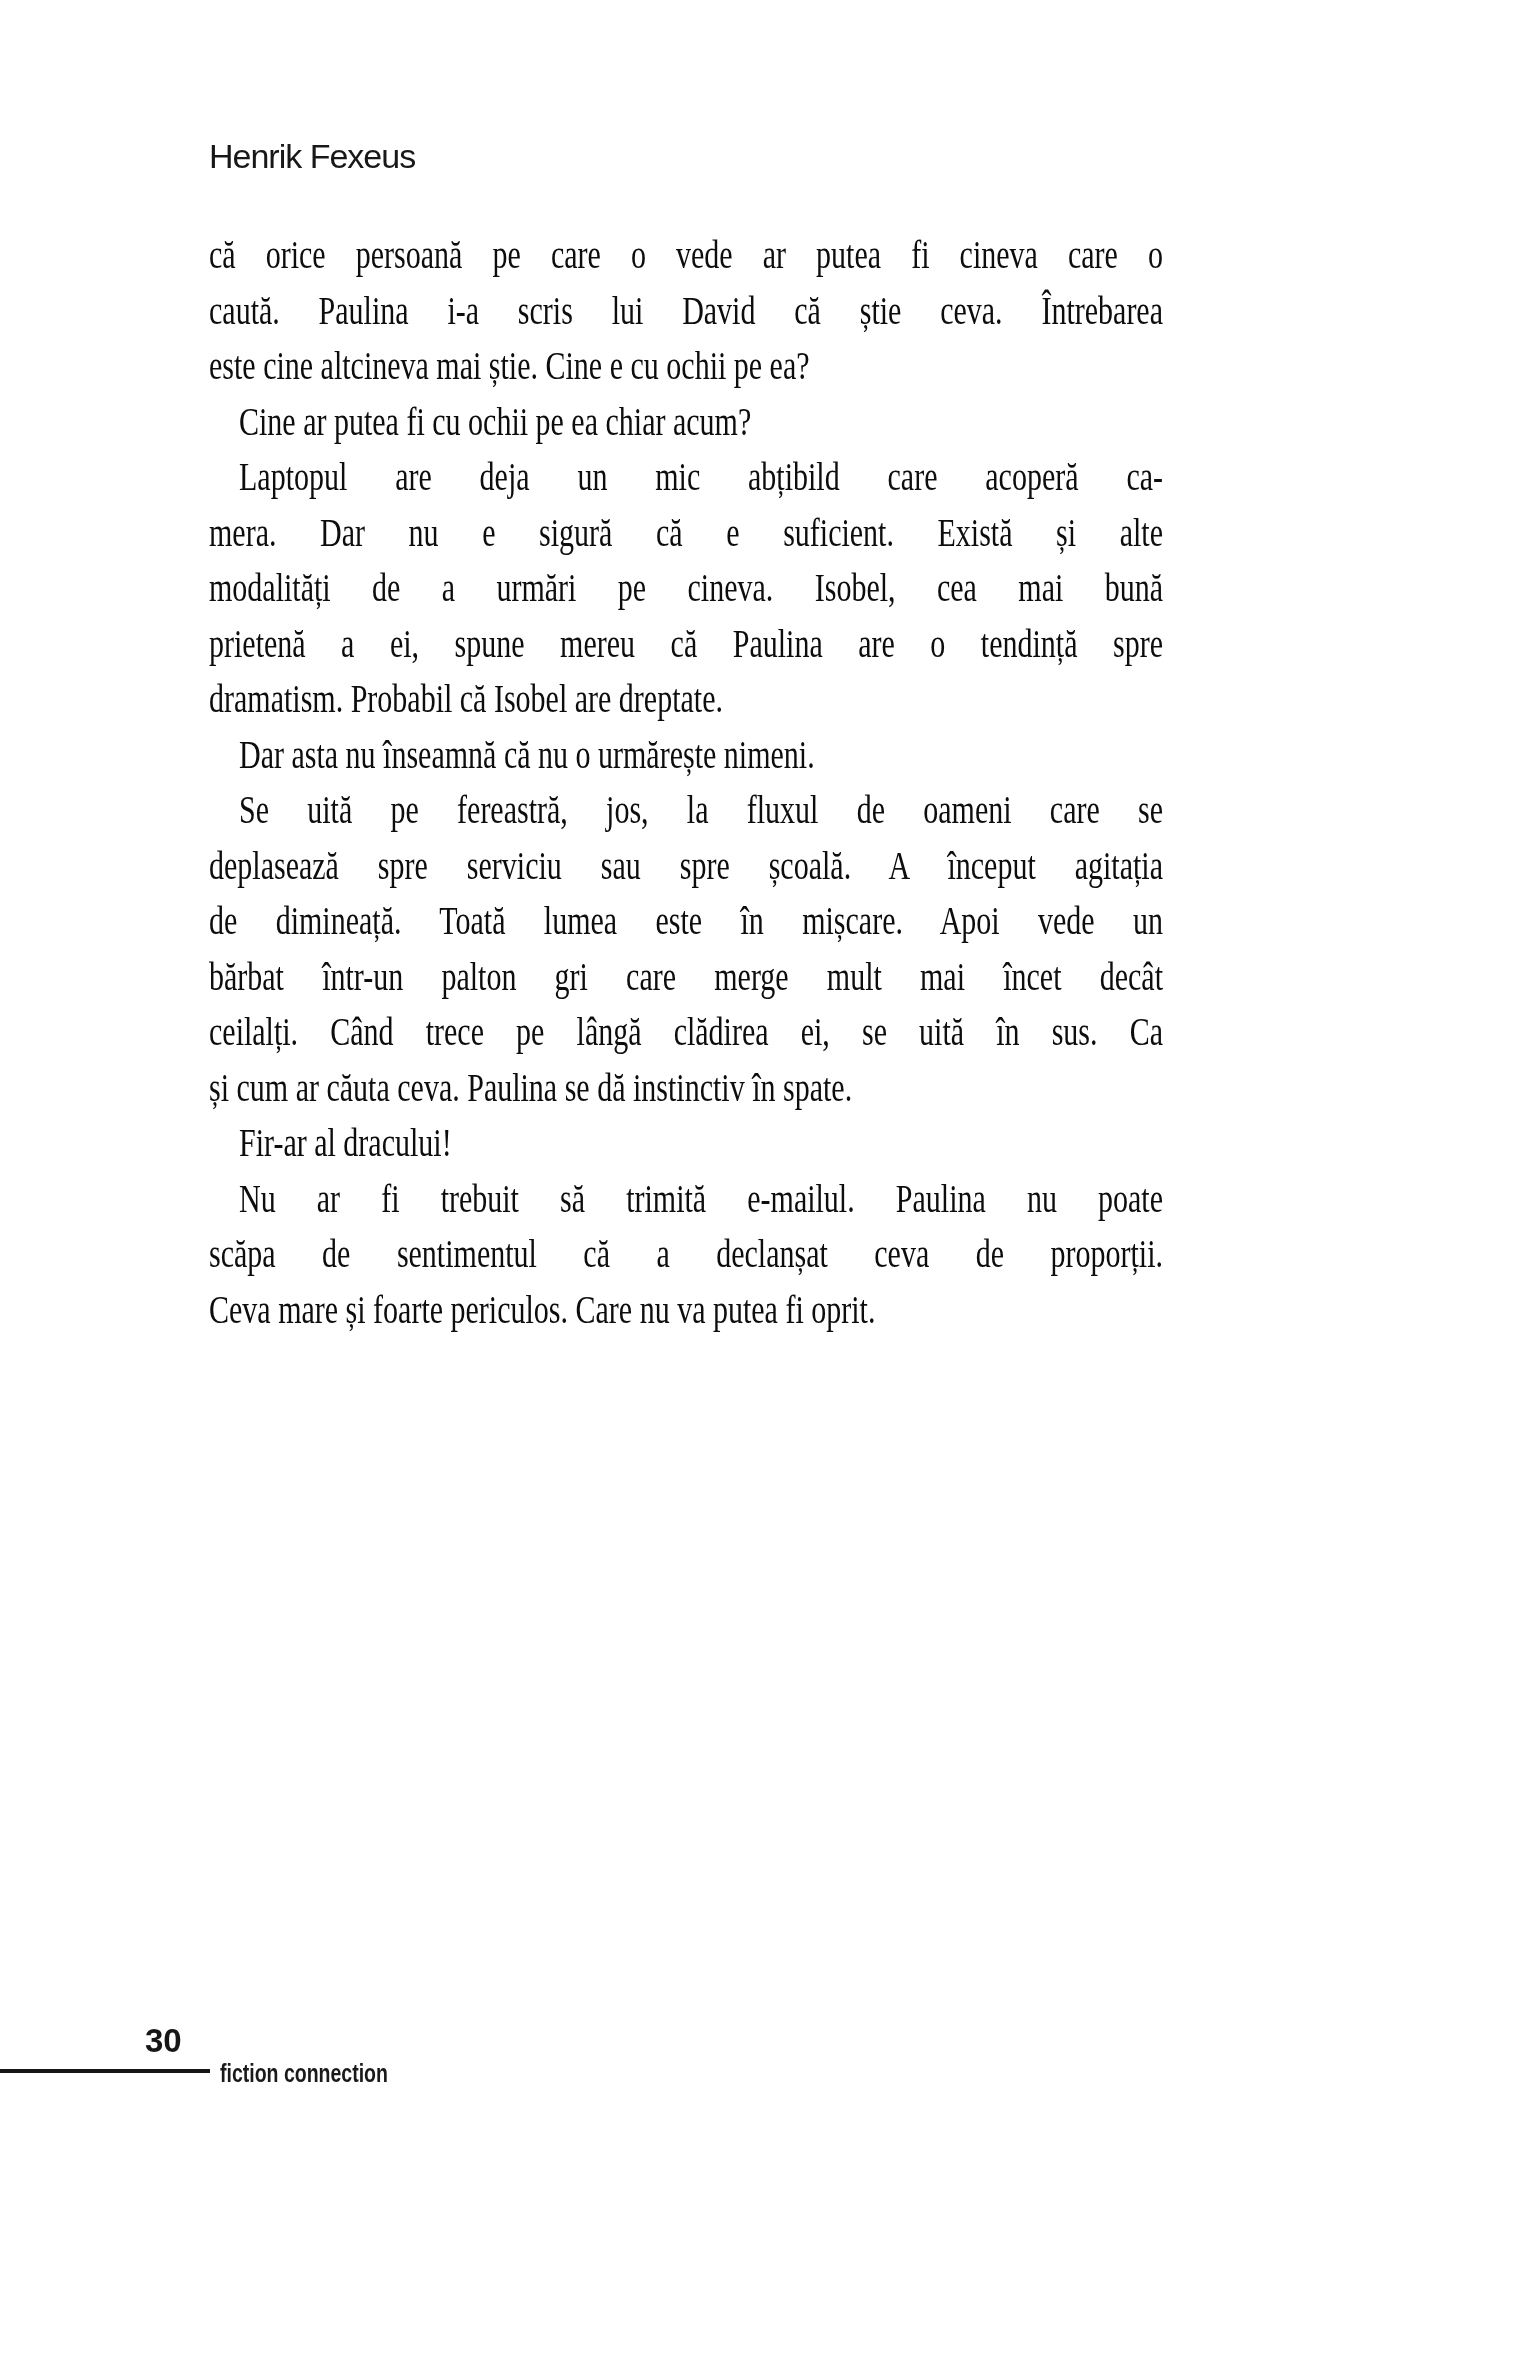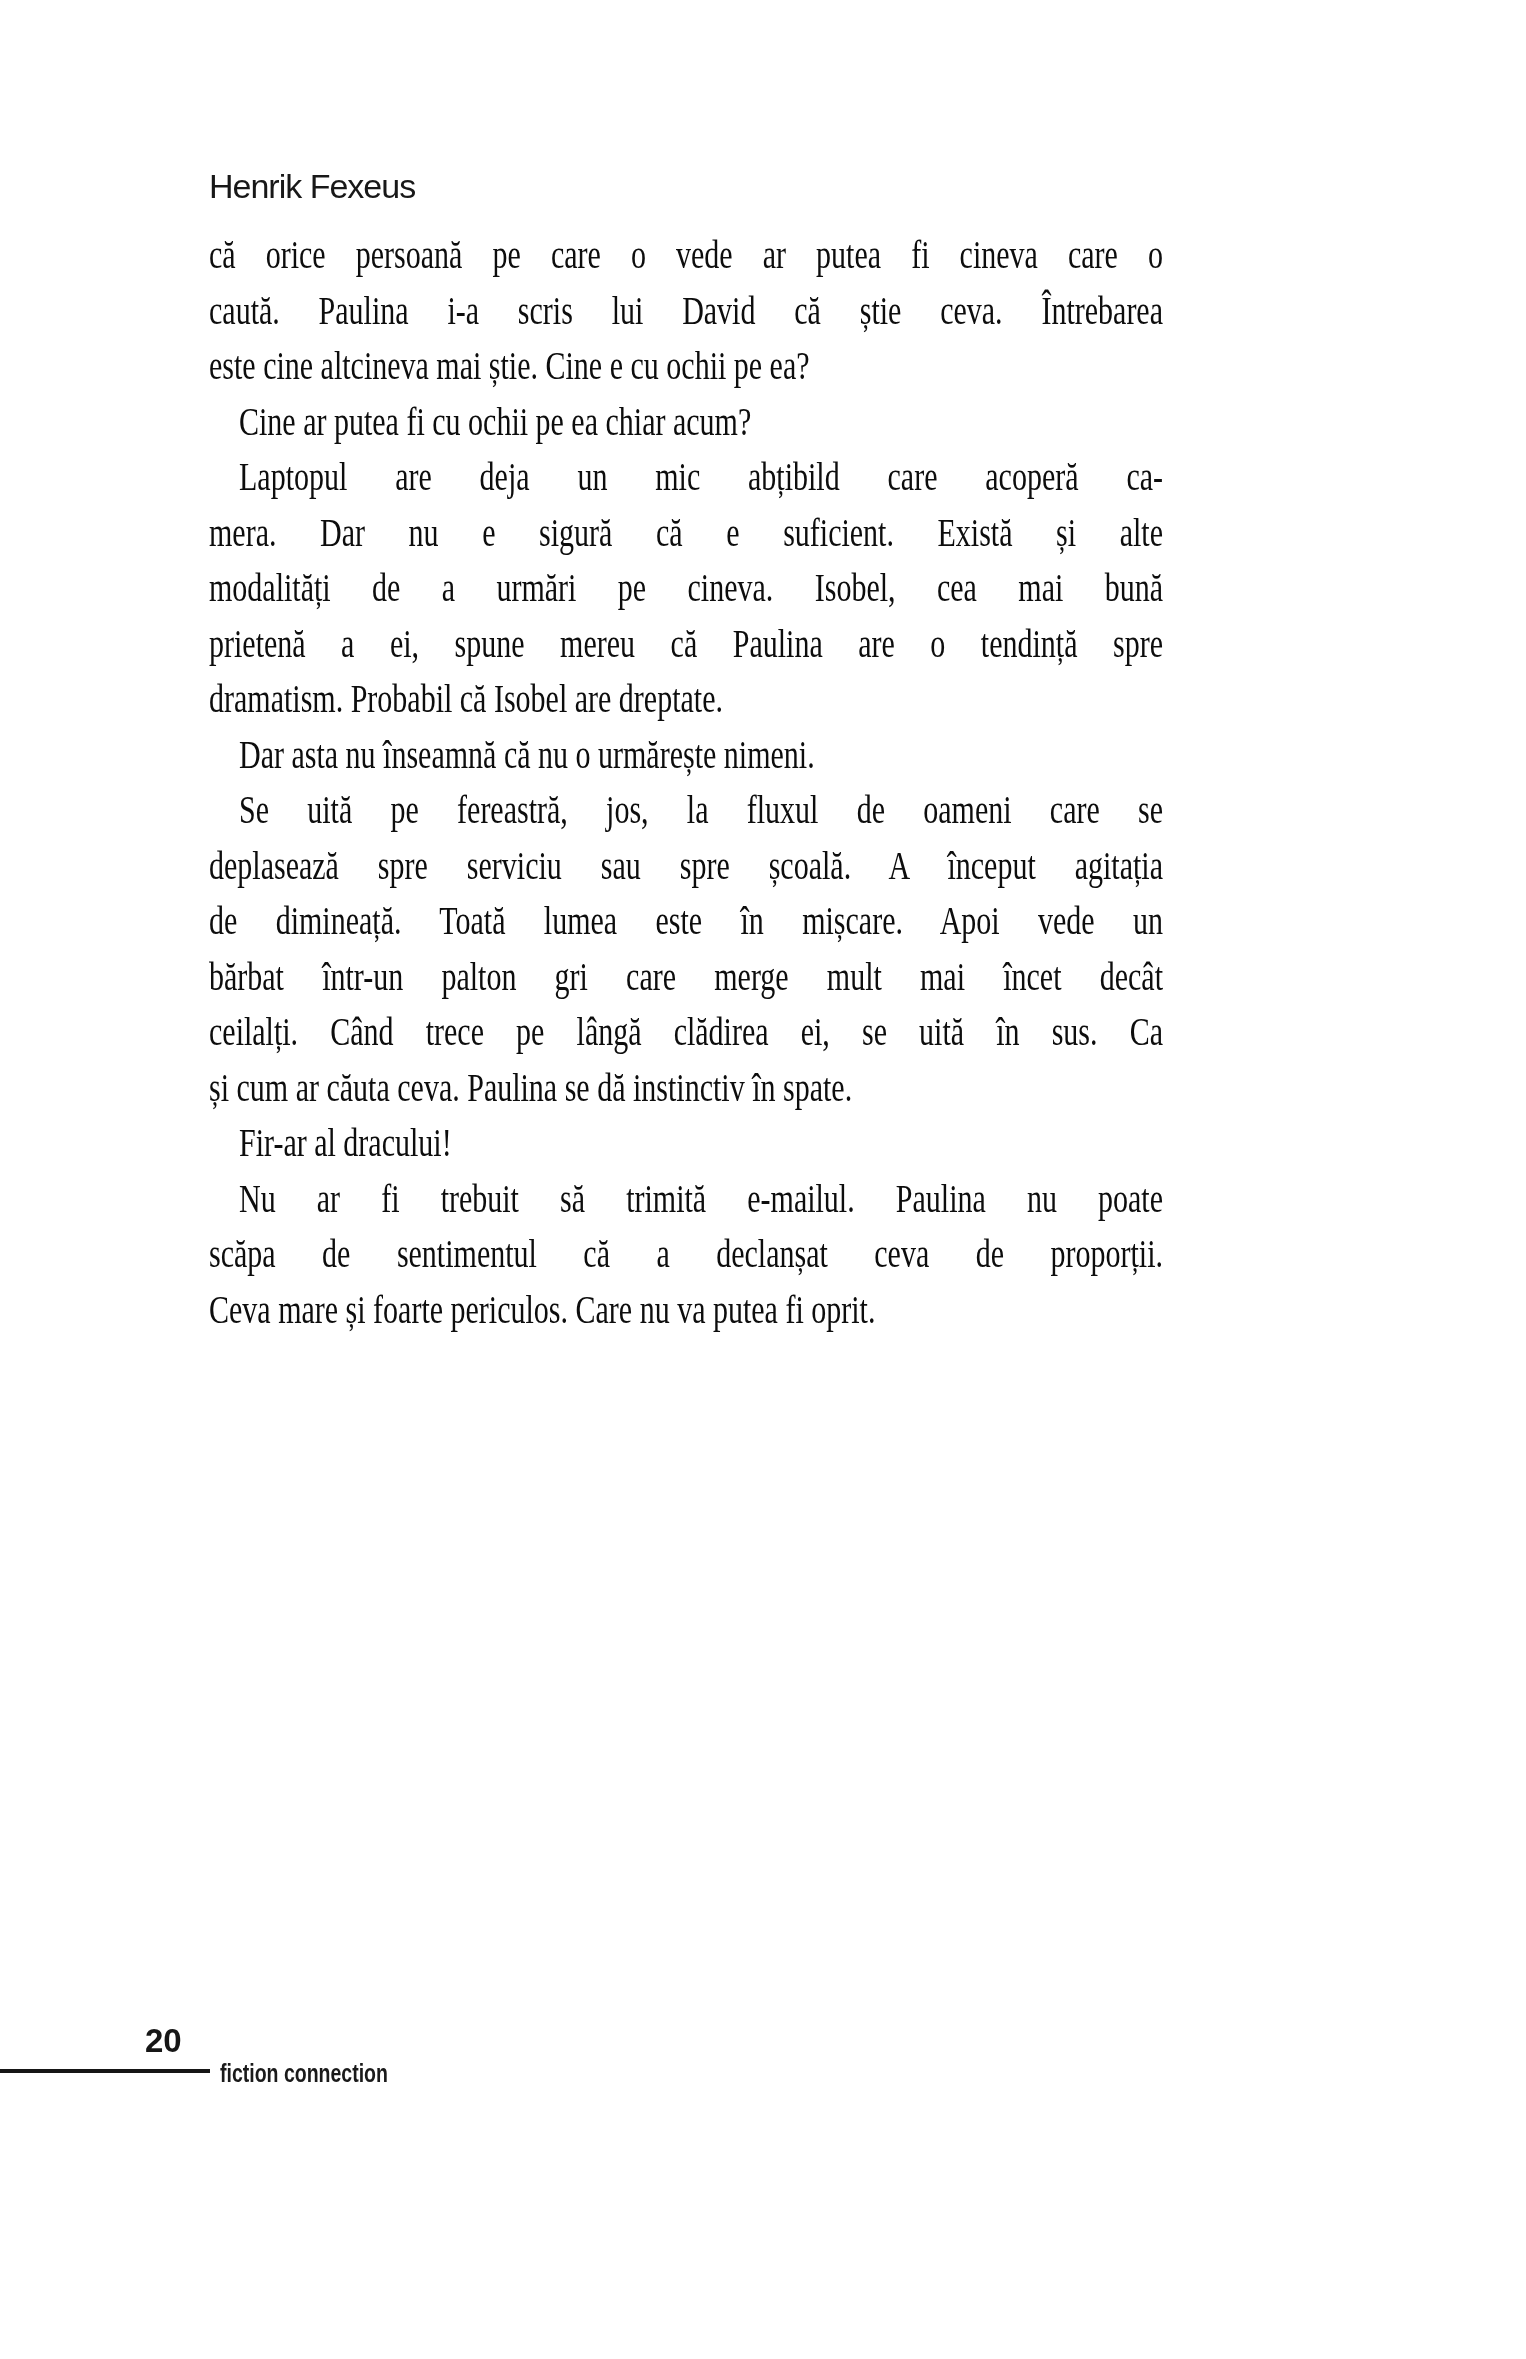--- a/index.html
+++ b/index.html
@@ -15,21 +15,20 @@
   .author {
     position: absolute;
     left: 209px;
     top: 139px;
     font-family: "Liberation Sans", sans-serif;
     font-size: 34px;
     letter-spacing: -1px;
     line-height: 1;
     color: #181818;
     white-space: nowrap;
-    margin-top: 30px;
   }
   .body-text {
     position: absolute;
     left: 209px;
     top: 227px;
     width: 1272px;            
     transform: scaleX(0.75);
     transform-origin: left top;
     font-size: 40px;
     line-height: 55.5px;
@@ -104,19 +103,19 @@
       <div class="line just">de dimineață. Toată lumea este în mișcare. Apoi vede un</div>
       <div class="line just">bărbat într-un palton gri care merge mult mai încet decât</div>
       <div class="line just">ceilalți. Când trece pe lângă clădirea ei, se uită în sus. Ca</div>
       <div class="line">și cum ar căuta ceva. Paulina se dă instinctiv în spate.</div>
       <div class="line indent">Fir-ar al dracului!</div>
       <div class="line indent just">Nu ar fi trebuit să trimită e-mailul. Paulina nu poate</div>
       <div class="line just">scăpa de sentimentul că a declanșat ceva de proporții.</div>
       <div class="line">Ceva mare și foarte periculos. Care nu va putea fi oprit.</div>
     </div>
 
-  <div class="pagenum">20</div>
+  <div class="pagenum">30</div>
 
   <div class="rule"></div>
 
   <div class="imprint">fiction connection</div>
 
 </div>
 
 </body></html>

